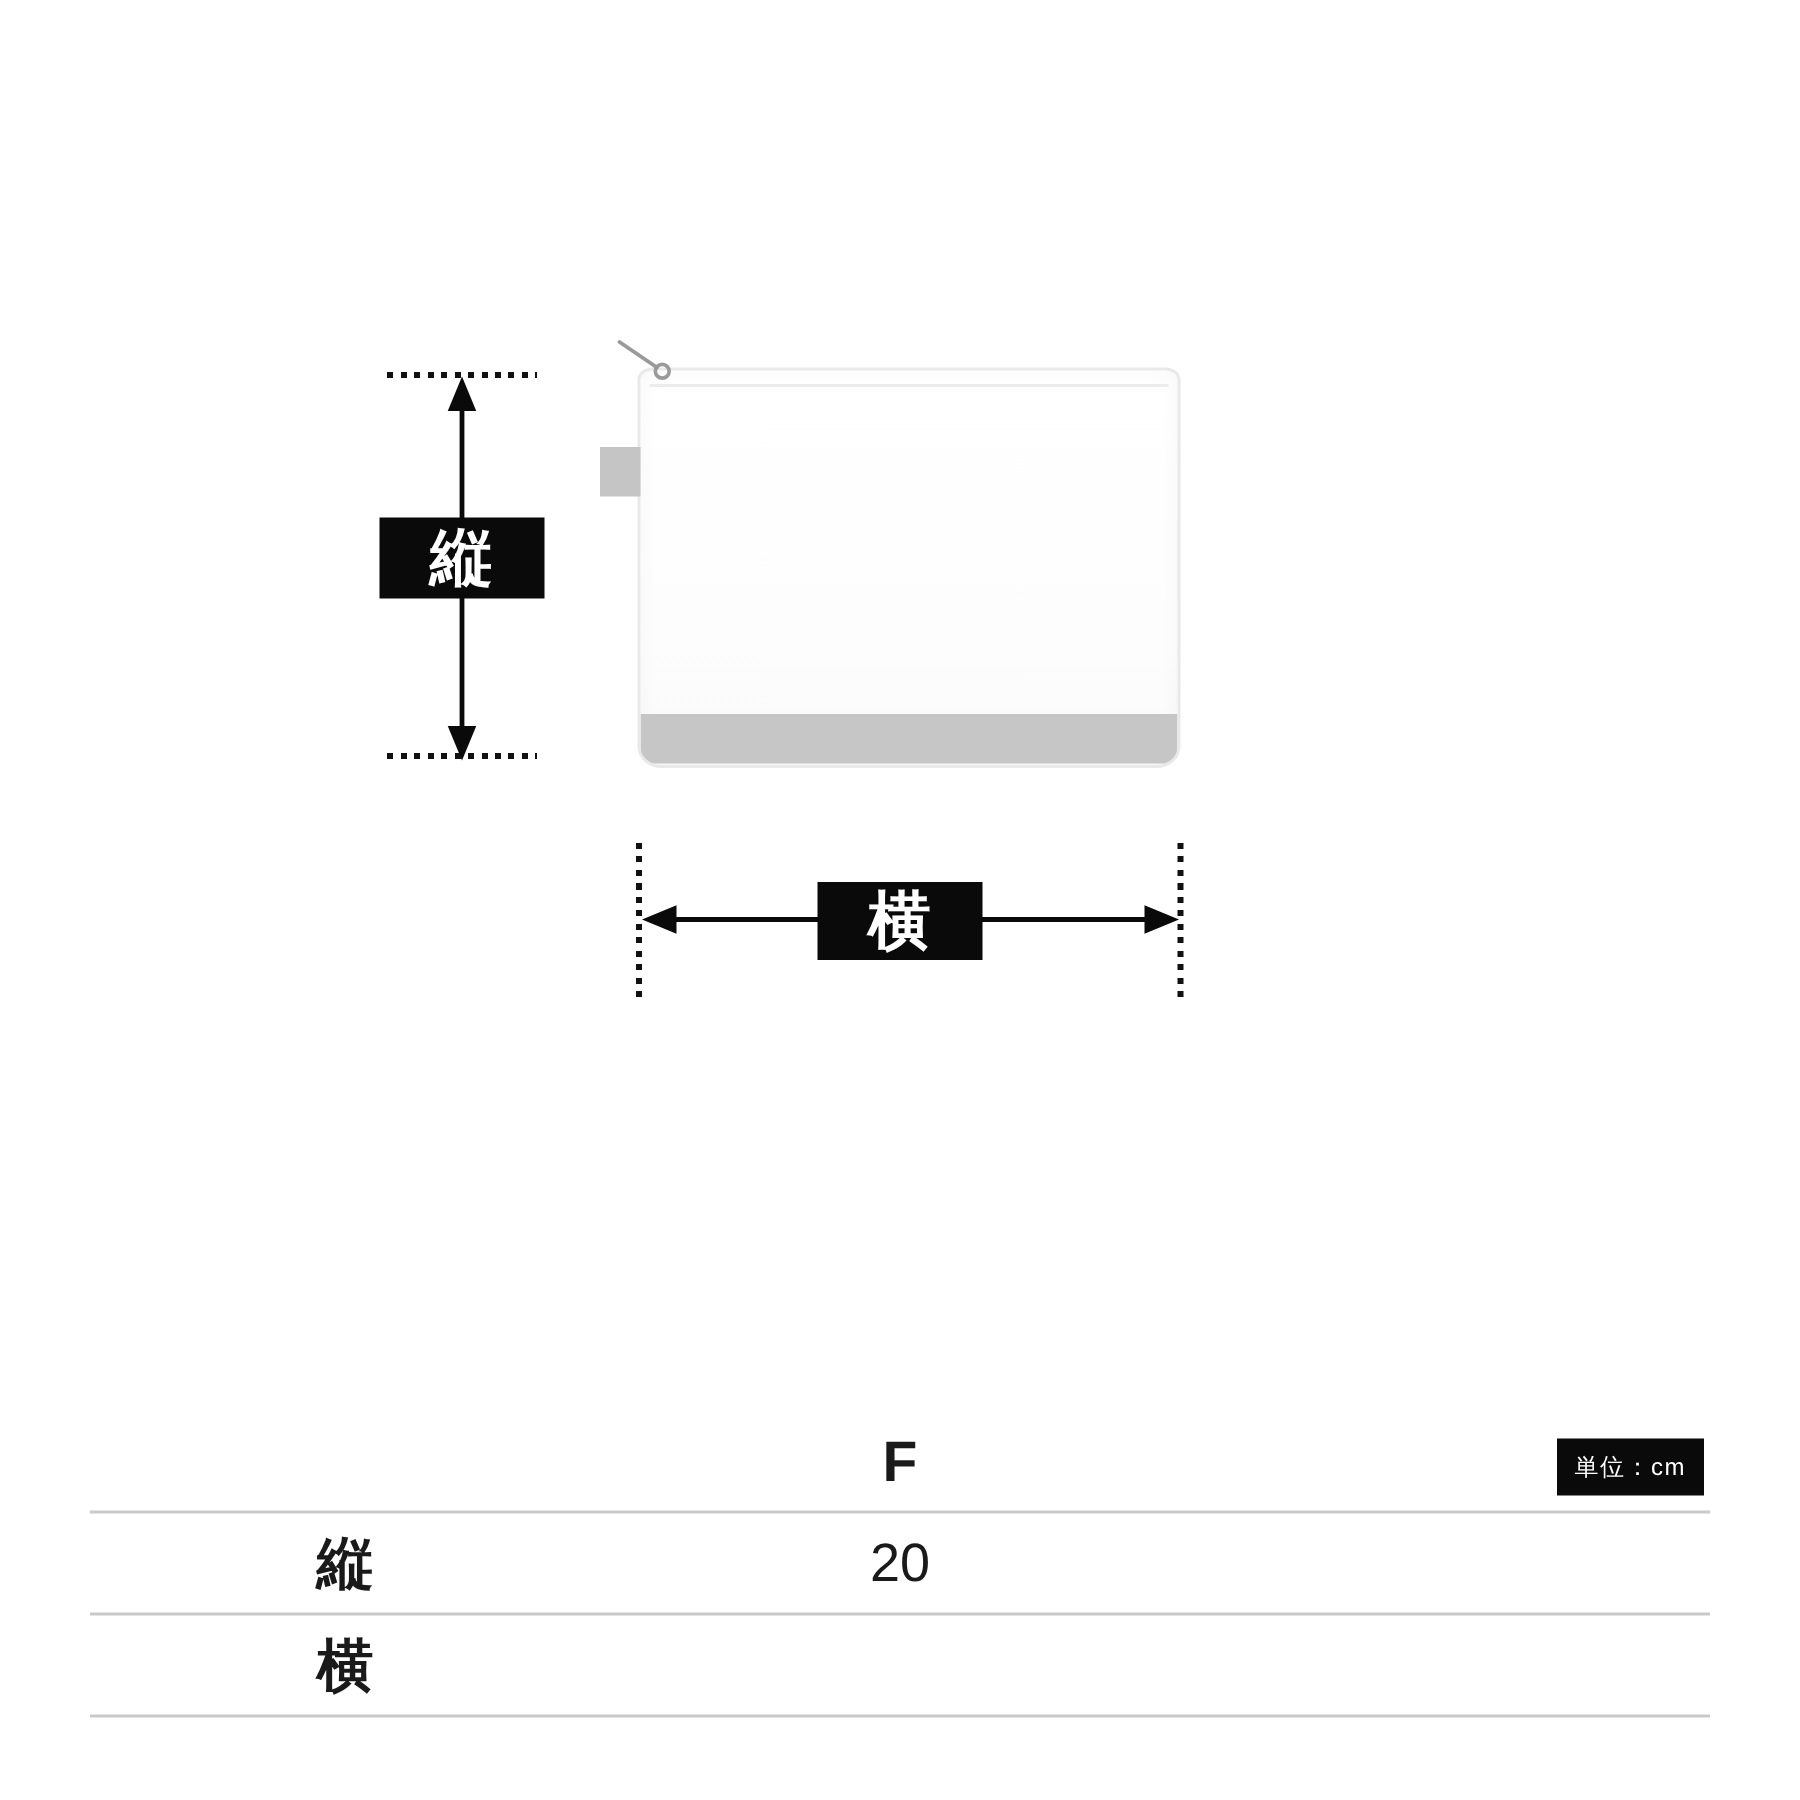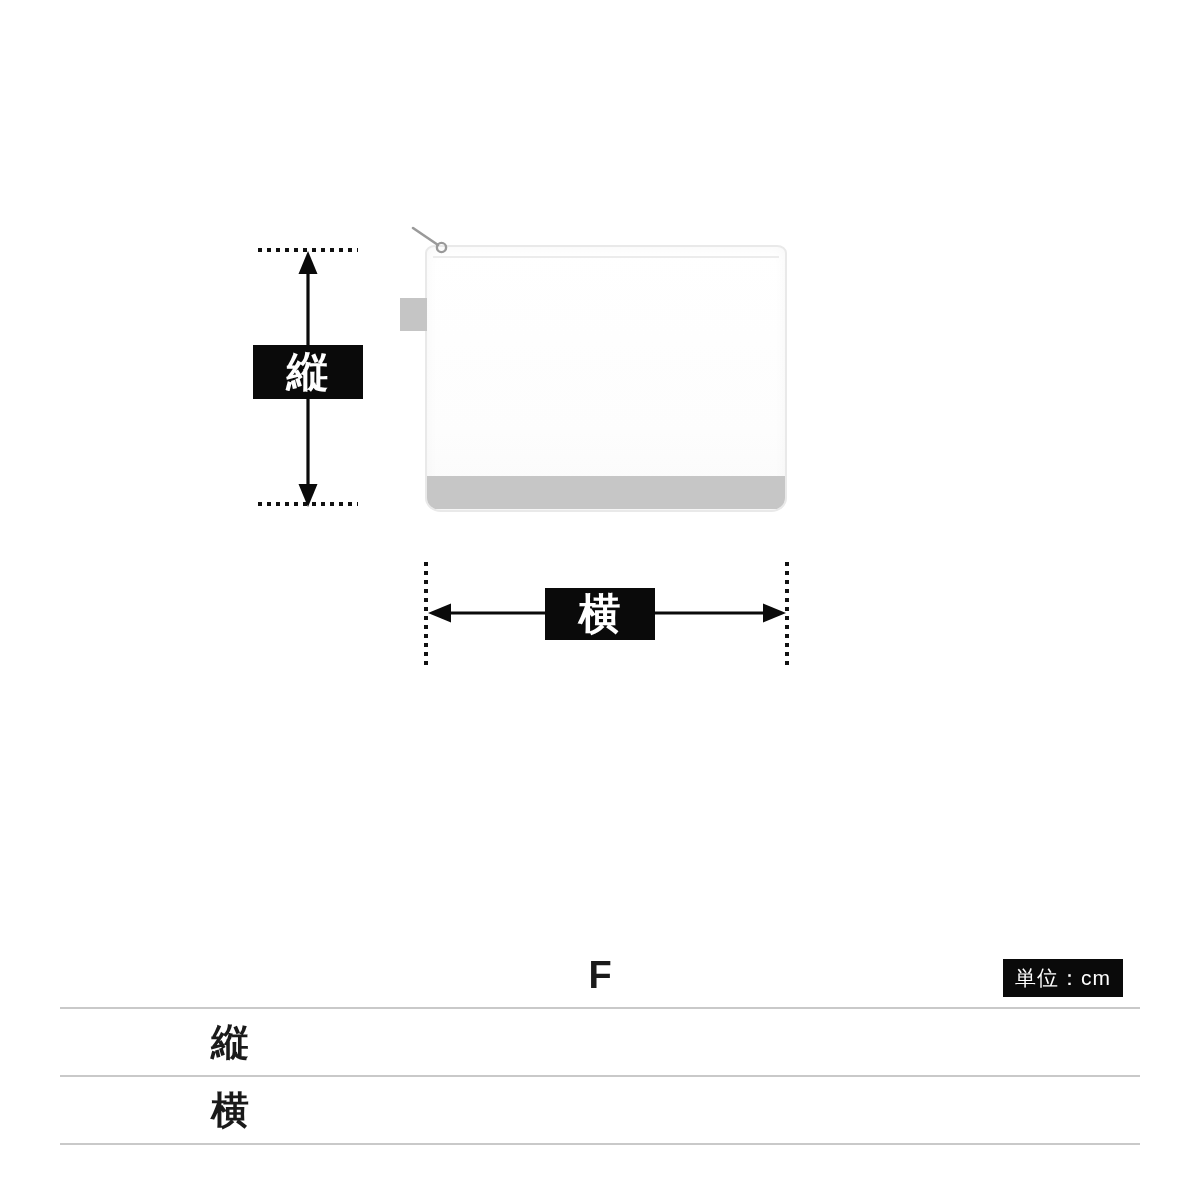--- a/index.html
+++ b/index.html
@@ -61,23 +61,23 @@
   .dim-label-v{left:253px;top:345px;width:110px;height:54px;}
   .dim-label-h{left:545px;top:588px;width:110px;height:52px;}
   
   .size-table{position:absolute;left:60px;top:943px;width:1080px;}
   .t-header{
     position:relative;height:64px;display:grid;grid-template-columns:340px 400px 340px;
     align-items:center;
   }
   .t-size-header{grid-column:2;text-align:center;font-size:38px;font-weight:600;}
   .unit-badge{
-    position:absolute;right:17px;top:16px;height:38px;box-sizing:border-box;
+    position:absolute;right:4px;top:16px;height:38px;box-sizing:border-box;
     display:flex;align-items:center;background:var(--label-box-bg);
-    color:var(--label-box-text);font-size:21px;padding:0 12px;letter-spacing:1px;text-align:right;
+    color:var(--label-box-text);font-size:16px;padding:0 12px;letter-spacing:1px;text-align:right;
   }
   .t-row{
     display:grid;grid-template-columns:340px 400px 340px;align-items:center;
     height:66px;border-top:2px solid var(--table-line);
   }
   .t-row:last-child{border-bottom:2px solid var(--table-line);}
   .row-label{grid-column:1;text-align:center;font-size:38px;font-weight:600;}
   .row-value{grid-column:2;text-align:center;font-size:36px;font-weight:400;}
 </style>
 </head>
@@ -118,20 +118,21 @@
   </div>
 
   <div class="size-table">
     <div class="t-header">
       <div class="t-size-header">F</div>
       <div class="unit-badge">単位：cm</div>
     </div>
     <div id="rows-host">
   <div class="t-row">
     <div class="row-label">縦</div>
+    <div class="row-value">20</div>
   </div>
 
   <div class="t-row">
     <div class="row-label">横</div>
   </div>
 </div>
   </div>
 
 </div>
 

